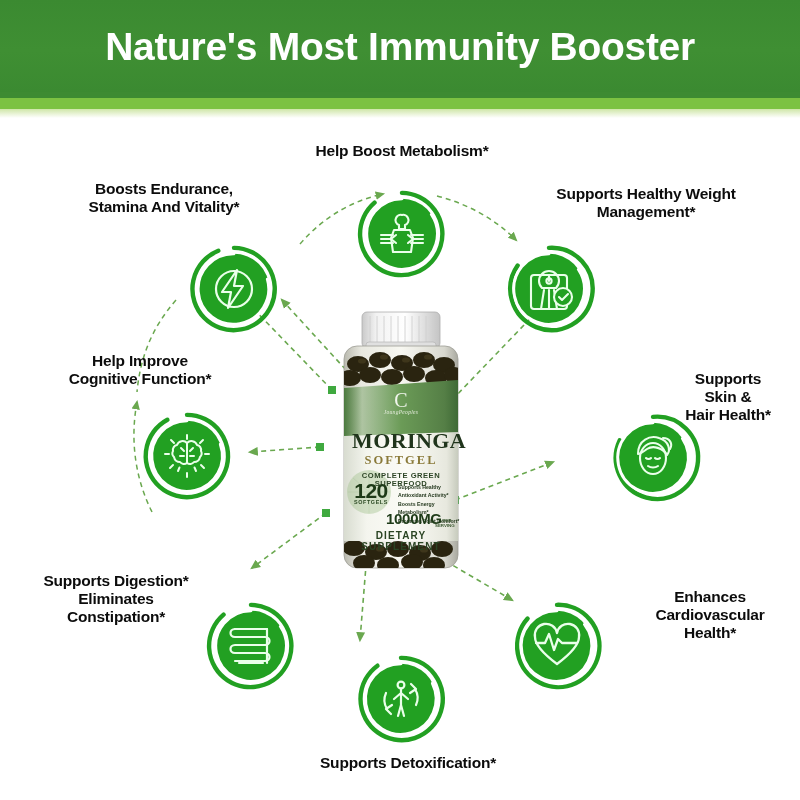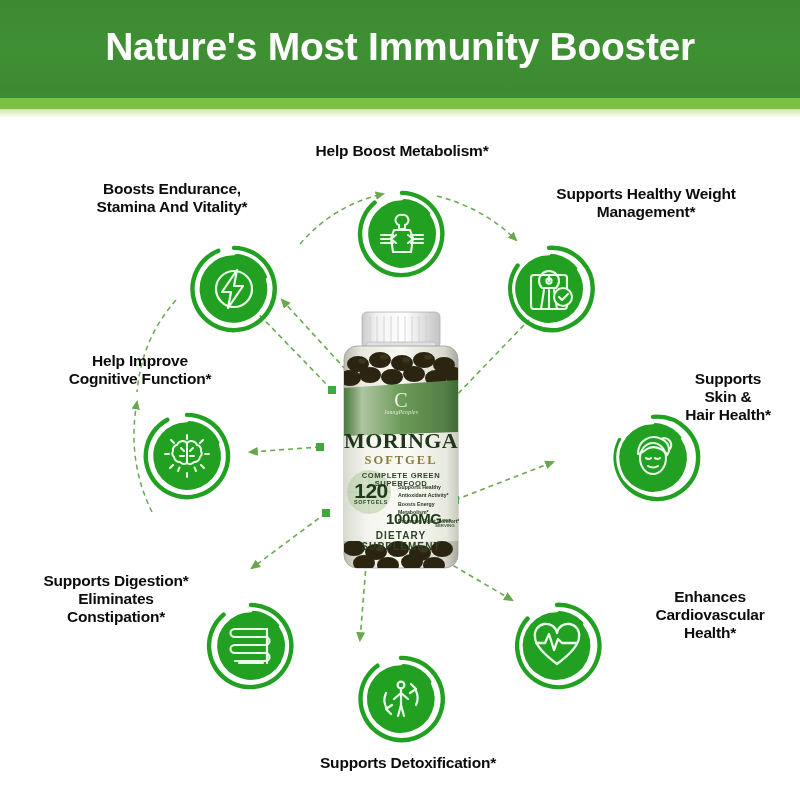--- a/index.html
+++ b/index.html
@@ -226,21 +226,21 @@
   <div class="label" style="left:656px;top:370px;width:144px;"><span>Supports<br>Skin &amp;<br>Hair Health*</span></div>
 
   <div class="label" style="left:620px;top:588px;width:180px;"><span>Enhances<br>Cardiovascular<br>Health*</span></div>
 
   <div class="label" style="left:280px;top:754px;width:256px;"><span>Supports Detoxification*</span></div>
 
   <div class="label" style="left:32px;top:352px;width:216px;"><span>Help Improve<br>Cognitive Function*</span></div>
 
   <div class="label" style="left:8px;top:572px;width:216px;"><span>Supports Digestion*<br>Eliminates<br>Constipation*</span></div>
 
-  <div class="label" style="left:60px;top:180px;width:224px;"><span>Boosts Endurance,<br>Stamina And Vitality*</span></div>
+  <div class="label" style="left:52px;top:180px;width:224px;"><span>Boosts Endurance,<br>Stamina And Vitality*</span></div>
 
   <div id="bottle">
     <svg viewBox="0 0 130 268" width="130" height="268">
       <defs>
         <linearGradient id="capG" x1="0" y1="0" x2="1" y2="0">
           <stop offset="0" stop-color="#c9c9c9"></stop>
             <stop offset="0.18" stop-color="#f2f2f2"></stop>
           <stop offset="0.55" stop-color="#ffffff"></stop>
             <stop offset="1" stop-color="#c4c4c4"></stop>
         </linearGradient>
@@ -334,21 +334,21 @@
 
     
     <div class="bt-text" style="top:82px;left:0;color:#f2f6ee;font-size:20px;font-weight:normal;font-family:'Liberation Serif',serif;line-height:1;">
       <span>C</span>
     </div>
     <div class="bt-text" style="top:101px;left:0;color:#e6eede;font-size:5.5px;font-family:'Liberation Serif',serif;font-style:italic;letter-spacing:0.3px;">
       <span>JoungPeoples</span>
     </div>
 
     
-    <div class="bt-text" style="top:122px;left:0;color:#20351c;font-size:22px;font-weight:bold;font-family:'Liberation Serif',serif;letter-spacing:0.4px;line-height:1;">
+    <div class="bt-text" style="top:122px;left:0;color:#20351c;font-size:22px;font-weight:bold;font-family:'Liberation Serif',serif;letter-spacing:0.4px;line-height:1;text-align:right;">
       <span>MORINGA</span>
     </div>
     <div class="bt-text" style="top:146px;left:0;color:#8a7a3a;font-size:12.5px;font-weight:bold;font-family:'Liberation Serif',serif;letter-spacing:2px;line-height:1;">
       <span>SOFTGEL</span>
     </div>
     <div class="bt-text" style="top:164px;left:0;color:#2d4526;font-size:7.6px;font-weight:bold;letter-spacing:0.5px;line-height:1;">
       <span>COMPLETE GREEN SUPERFOOD</span>
     </div>
 
     

